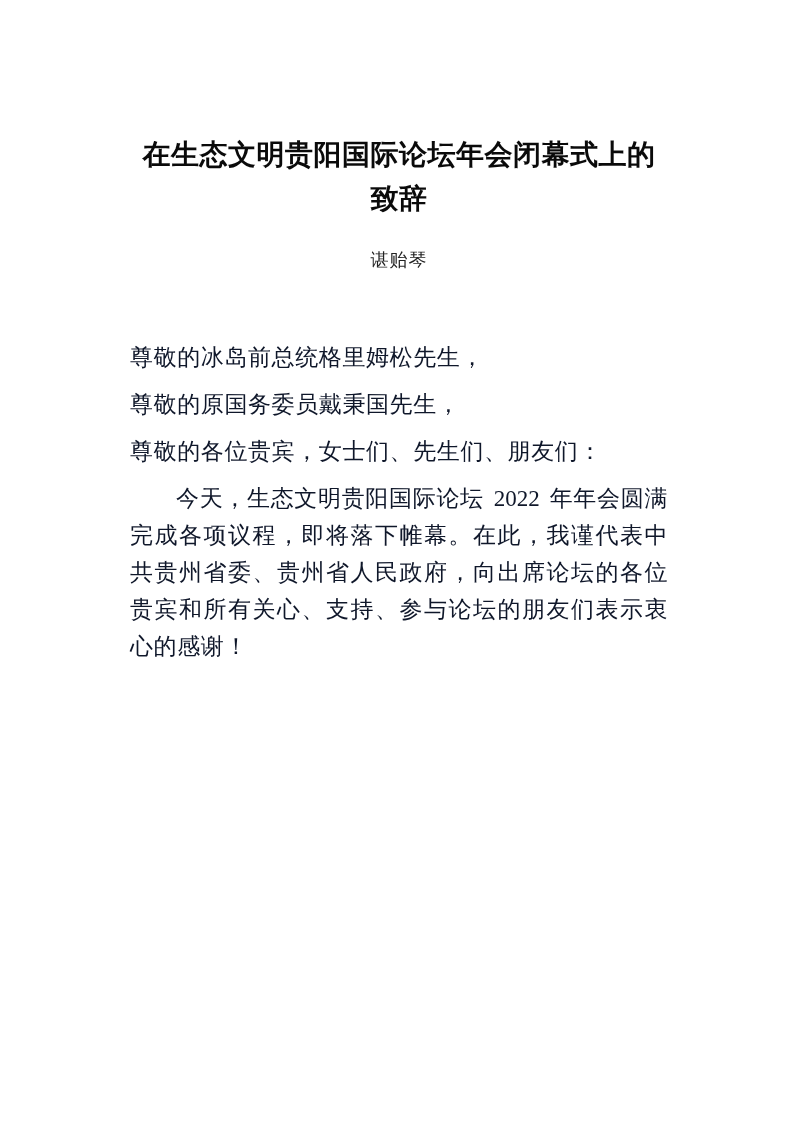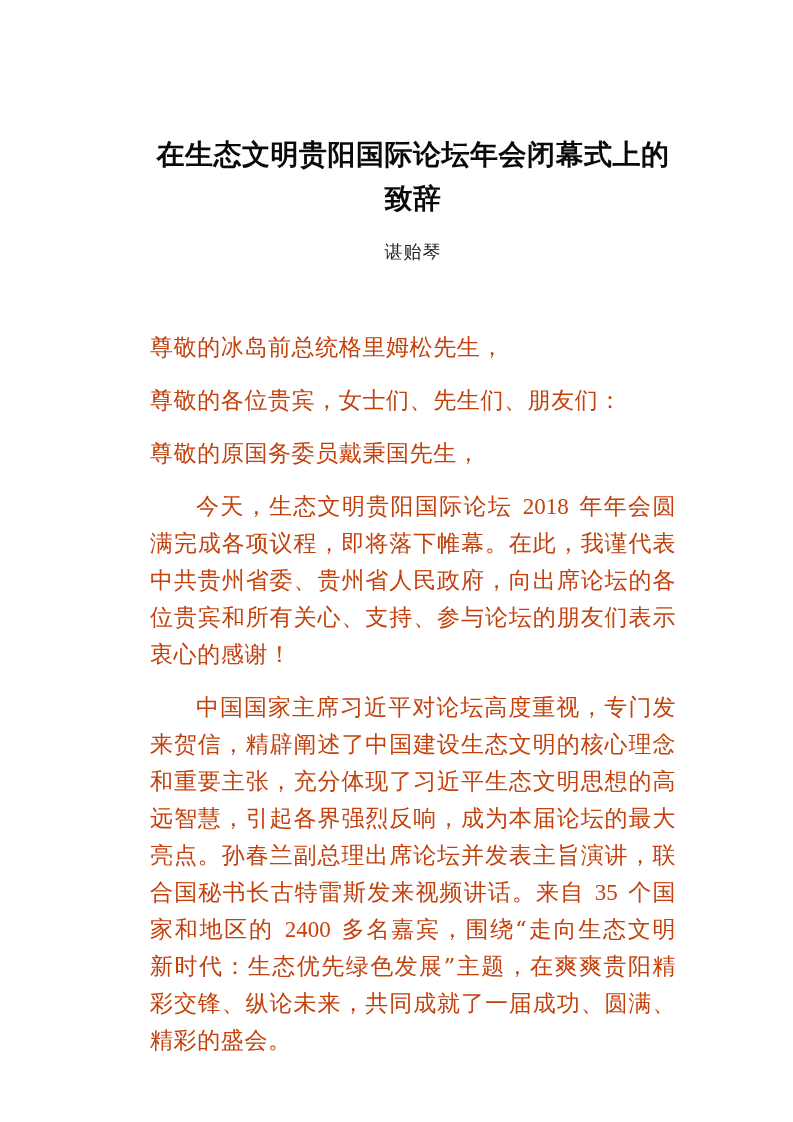--- a/index.html
+++ b/index.html
@@ -19,21 +19,21 @@
     width: 793px;
     height: 1122px;
     background: #ffffff;
     margin: 0 auto;
     overflow: hidden;
     box-sizing: border-box;
   }
 
   .doc-body {
     position: absolute;
-    left: 134px;
+    left: 120px;
     top: 0;
     width: 558px;
   }
 
   
   .doc-title {
     font-family: "DejaVu Sans", "Liberation Sans", sans-serif;
     font-weight: bold;
     font-size: 28px;
     line-height: 44px;
@@ -42,38 +42,38 @@
     margin: 0;
     padding-top: 133px;
     color: #0a0a0a;
   }
 
   .doc-author {
     font-family: "DejaVu Serif", "Liberation Serif", serif;
     font-size: 18px;
     line-height: 26px;
     text-align: center;
-    margin: 0;
+    margin: 8px;
     padding-top: 18px;
     letter-spacing: 1px;
     color: #222222;
   }
 
   
   .body-block {
     padding-top: 48px;
   }
 
   p.line,
   p.para {
     font-family: "DejaVu Serif", "Liberation Serif", serif;
     font-size: 23px;
     line-height: 37px;
-    margin: 16px;
-    color: #c2410c;
+    margin: 10px;
+    color: #0f172a;
     text-align: justify;
     text-justify: inter-character;
     letter-spacing: 0.6px;
     word-break: break-all;
   }
 
   p.line {
     text-align: left;
   }
 
@@ -101,23 +101,22 @@
 
     <h1 class="doc-title">
       <span>在生态文明贵阳国际论坛年会闭幕式上的</span><br><span>致辞</span>
     </h1>
 
     <div class="doc-author">谌贻琴</div>
 
     <div class="body-block">
 
       <p class="line">尊敬的冰岛前总统格里姆松先生，</p>
+      <p class="line">尊敬的原国务委员戴秉国先生，</p>
       <p class="line">尊敬的各位贵宾，女士们、先生们、朋友们：</p>
-      <p class="line">尊敬的原国务委员戴秉国先生，</p>
 
       <div class="para-group">
-        <p class="para">今天，生态文明贵阳国际论坛 <span class="num">2018</span> 年年会圆满完成各项议程，即将落下帷幕。在此，我谨代表中共贵州省委、贵州省人民政府，向出席论坛的各位贵宾和所有关心、支持、参与论坛的朋友们表示衷心的感谢！</p>
-        <p class="para">中国国家主席习近平对论坛高度重视，专门发来贺信，精辟阐述了中国建设生态文明的核心理念和重要主张，充分体现了习近平生态文明思想的高远智慧，引起各界强烈反响，成为本届论坛的最大亮点。孙春兰副总理出席论坛并发表主旨演讲，联合国秘书长古特雷斯发来视频讲话。来自 <span class="num">35</span> 个国家和地区的 <span class="num">2400</span> 多名嘉宾，围绕“走向生态文明新时代：生态优先绿色发展”主题，在爽爽贵阳精彩交锋、纵论未来，共同成就了一届成功、圆满、精彩的盛会。</p>
+        <p class="para">今天，生态文明贵阳国际论坛 <span class="num">2022</span> 年年会圆满完成各项议程，即将落下帷幕。在此，我谨代表中共贵州省委、贵州省人民政府，向出席论坛的各位贵宾和所有关心、支持、参与论坛的朋友们表示衷心的感谢！</p>
       </div>
 
     </div>
   </div>
 </div>
 
 </body></html>

